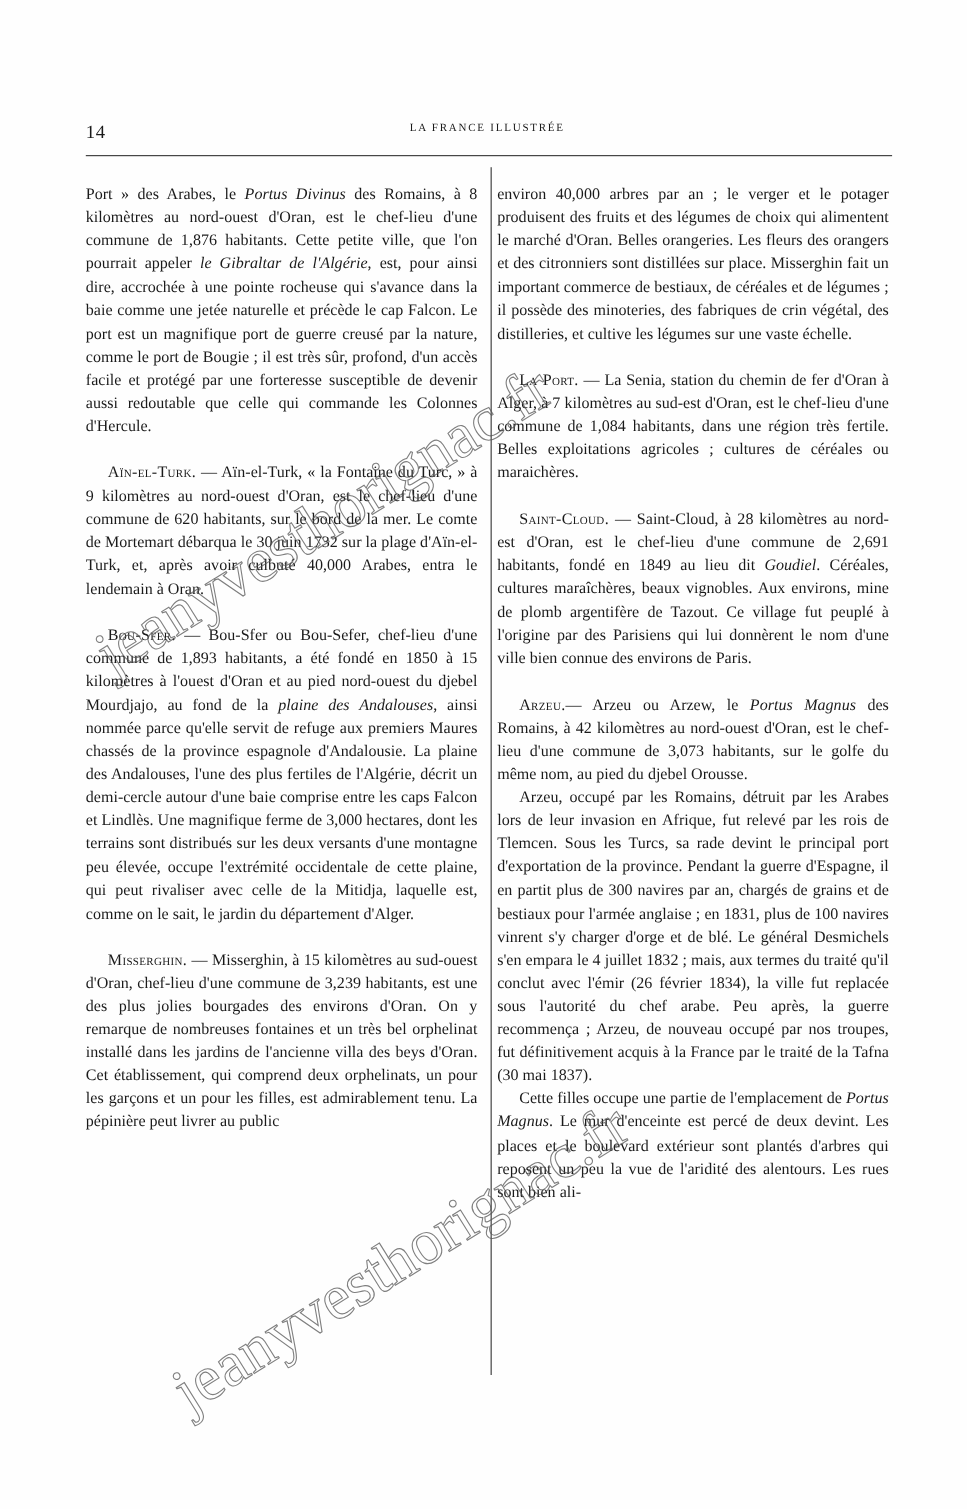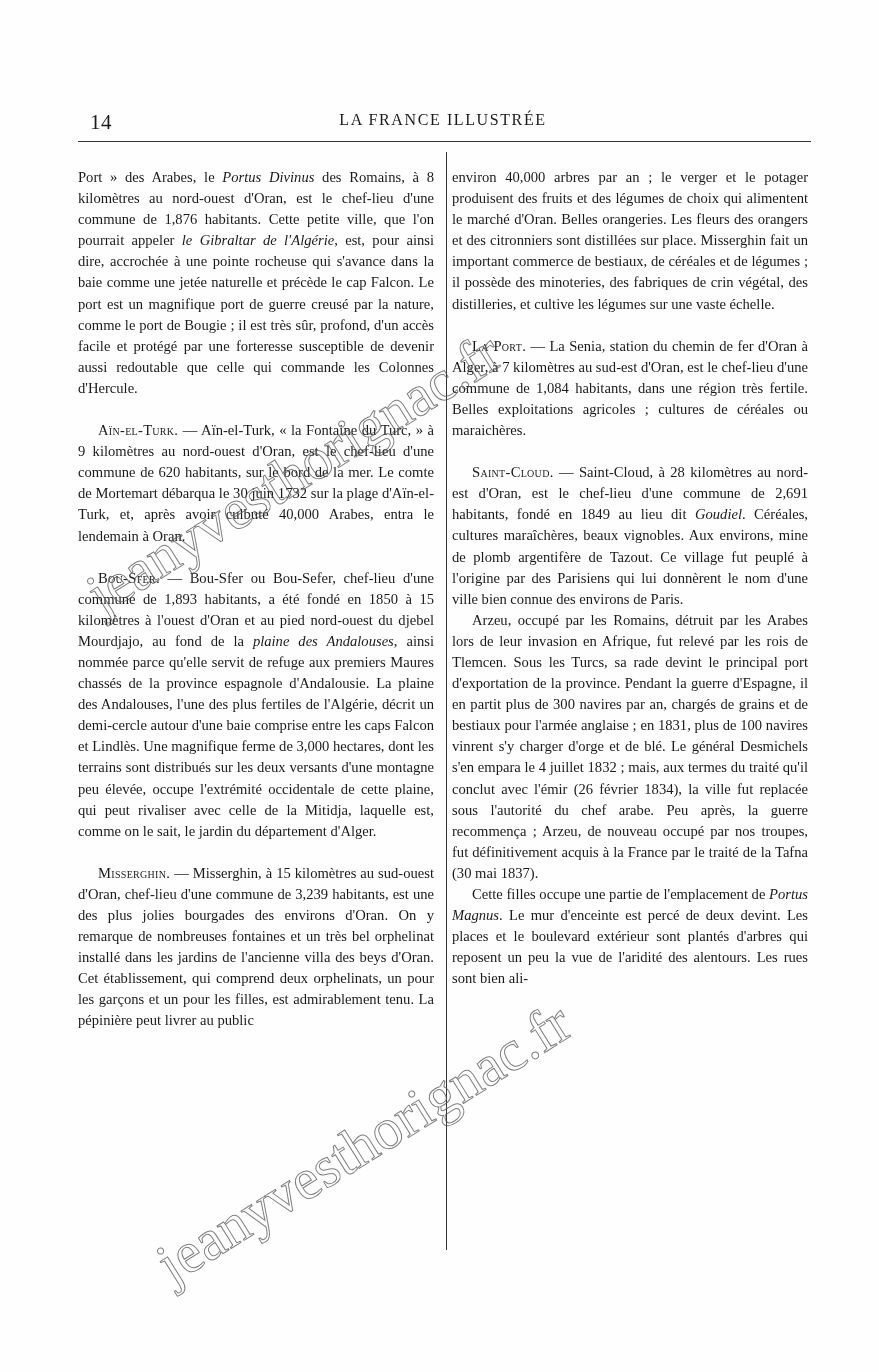--- a/index.html
+++ b/index.html
@@ -1,22 +1,22 @@
 <!DOCTYPE html>
 <html><head>
 <meta charset="utf-8">
 <style>
   html, body { margin: 0; padding: 0; background: #ffffff; }
   body { width: 879px; height: 1372px; position: relative; overflow: hidden;
          font-family: "Liberation Serif", "DejaVu Serif", serif; color: #1a1a1a; }
   .page { position: absolute; left: 0; top: 0; width: 879px; height: 1372px; background: #fefefe; }
   .header { position: absolute; top: 110px; left: 78px; width: 730px; height: 22px; }
-  .page-number { position: absolute; left: 0; top: 0; font-size: 21px; letter-spacing: 0.5px; margin-left: 12px; }
+  .page-number { position: absolute; left: 0; top: 0; font-size: 17px; letter-spacing: 0.5px; }
   .running-title { position: absolute; left: 0; right: 0; text-align: center; top: 1px;
-                   font-size: 16px; letter-spacing: 1.6px; }
+                   font-size: 10px; letter-spacing: 1.6px; }
   .header-rule { position: absolute; top: 141px; left: 78px; width: 733px; height: 0;
                  border-top: 1px solid #333; }
   .col { position: absolute; top: 155px; font-size: 14.6px; line-height: 21.1px;
          text-align: justify; hyphens: none; margin-top: 12px; }
   .col-left { left: 78px; width: 356px; }
   .col-right { left: 452px; width: 356px; }
   .col-divider { position: absolute; left: 446px; top: 152px; width: 0; height: 1098px;
                  border-left: 1px solid #333; }
   .col p { margin: 0; text-indent: 20px; }
   .col p.noindent { text-indent: 0; }
@@ -64,20 +64,23 @@
     <p class="noindent">environ 40,000 arbres par an ; le verger et le potager produisent des fruits et des légumes de choix qui alimentent le marché d'Oran. Belles orangeries. Les fleurs des orangers et des citronniers sont distillées sur place. Misserghin fait un important commerce de bestiaux, de céréales et de légumes ; il possède des minoteries, des fabriques de crin végétal, des distilleries, et cultive les légumes sur une vaste échelle.</p>
 
     <p class="entry">
       <span class="sc">La Port.</span><span> — La Senia, station du chemin de fer d'Oran à Alger, à 7 kilomètres au sud-est d'Oran, est le chef-lieu d'une commune de 1,084 habitants, dans une région très fertile. Belles exploitations agricoles ; cultures de céréales ou maraichères.</span>
     </p>
 
     <p class="entry">
       <span class="sc">Saint-Cloud.</span><span> — Saint-Cloud, à 28 kilomètres au nord-est d'Oran, est le chef-lieu d'une commune de 2,691 habitants, fondé en 1849 au lieu dit </span><span class="it">Goudiel</span><span>. Céréales, cultures maraîchères, beaux vignobles. Aux environs, mine de plomb argentifère de Tazout. Ce village fut peuplé à l'origine par des Parisiens qui lui donnèrent le nom d'une ville bien connue des environs de Paris.</span>
     </p>
 
+    <p class="entry">
+      <span class="sc">Arzeu.</span><span>— Arzeu ou Arzew, le </span><span class="it">Portus Magnus</span><span> des Romains, à 42 kilomètres au nord-ouest d'Oran, est le chef-lieu d'une commune de 3,073 habitants, sur le golfe du même nom, au pied du djebel Orousse.</span>
+    </p>
     <p>Arzeu, occupé par les Romains, détruit par les Arabes lors de leur invasion en Afrique, fut relevé par les rois de Tlemcen. Sous les Turcs, sa rade devint le principal port d'exportation de la province. Pendant la guerre d'Espagne, il en partit plus de 300 navires par an, chargés de grains et de bestiaux pour l'armée anglaise ; en 1831, plus de 100 navires vinrent s'y charger d'orge et de blé. Le général Desmichels s'en empara le 4 juillet 1832 ; mais, aux termes du traité qu'il conclut avec l'émir (26 février 1834), la ville fut replacée sous l'autorité du chef arabe. Peu après, la guerre recommença ; Arzeu, de nouveau occupé par nos troupes, fut définitivement acquis à la France par le traité de la Tafna (30 mai 1837).</p>
     <p>
       <span>Cette filles occupe une partie de l'emplacement de </span><span class="it">Portus Magnus</span><span>. Le mur d'enceinte est percé de deux devint. Les places et le boulevard extérieur sont plantés d'arbres qui reposent un peu la vue de l'aridité des alentours. Les rues sont bien ali-</span>
     </p>
   </div>
 
   <div class="watermark wm1">jeanyvesthorignac.fr</div>
   <div class="watermark wm2">jeanyvesthorignac.fr</div>
 </div>
 

